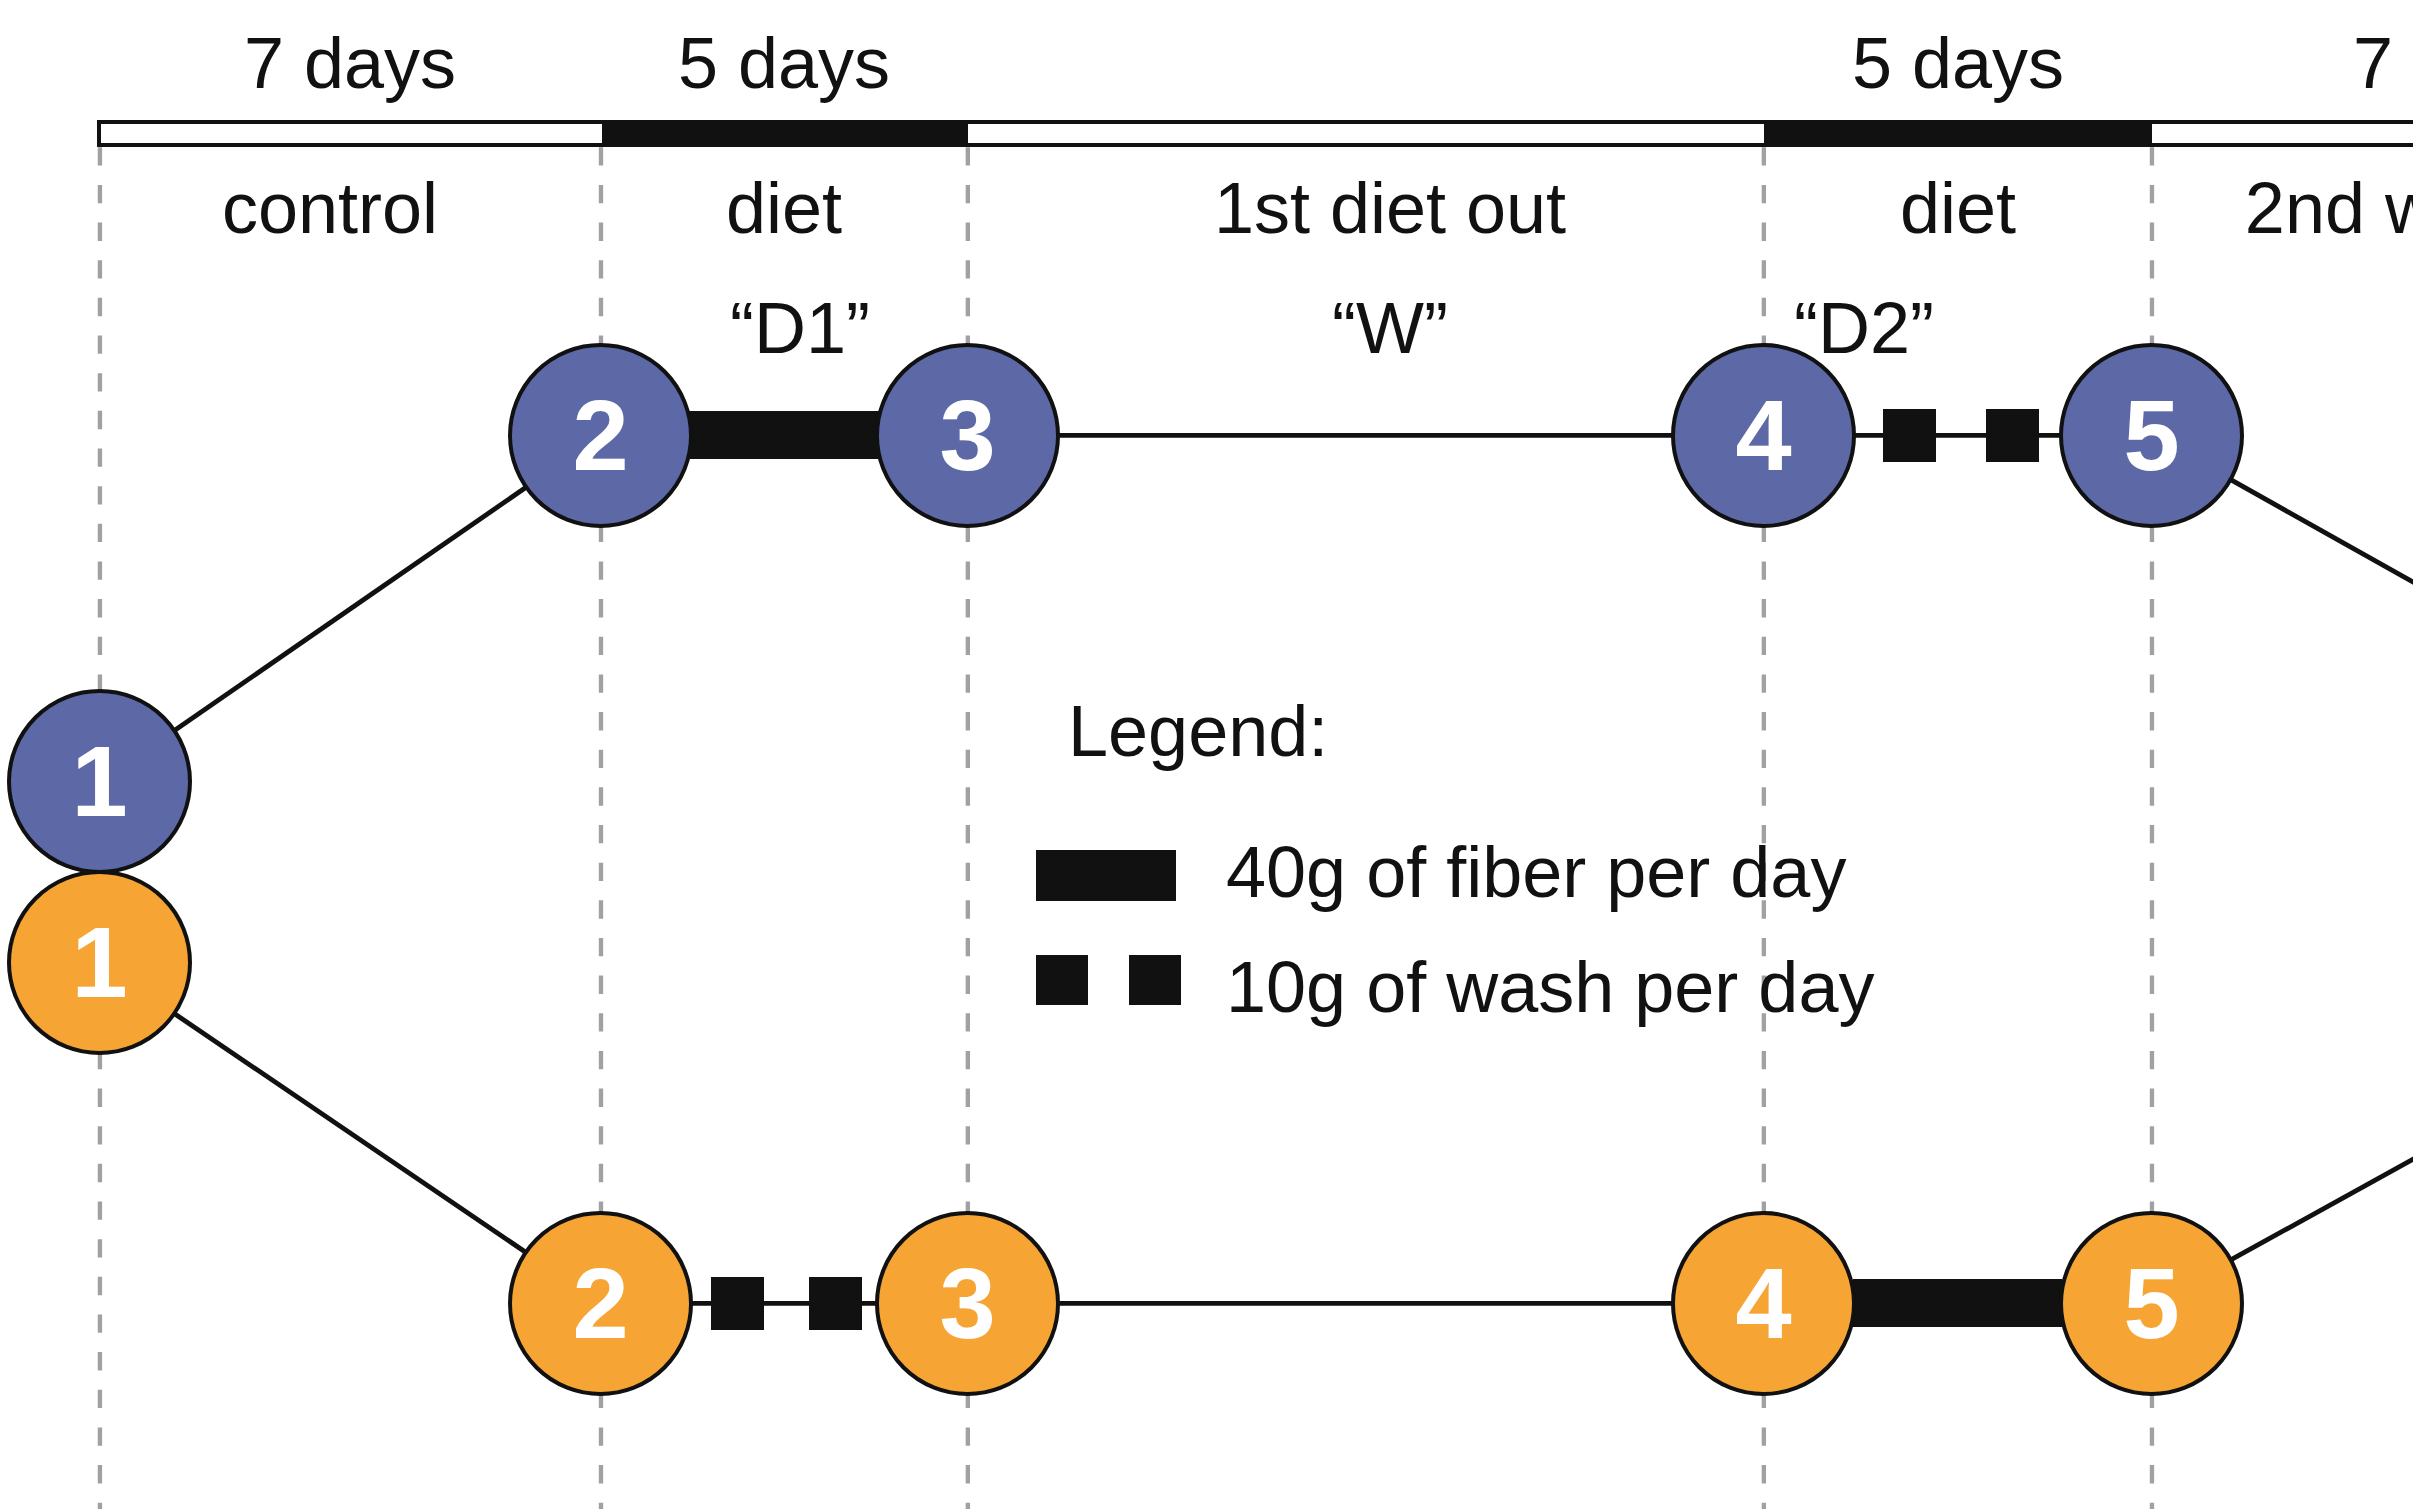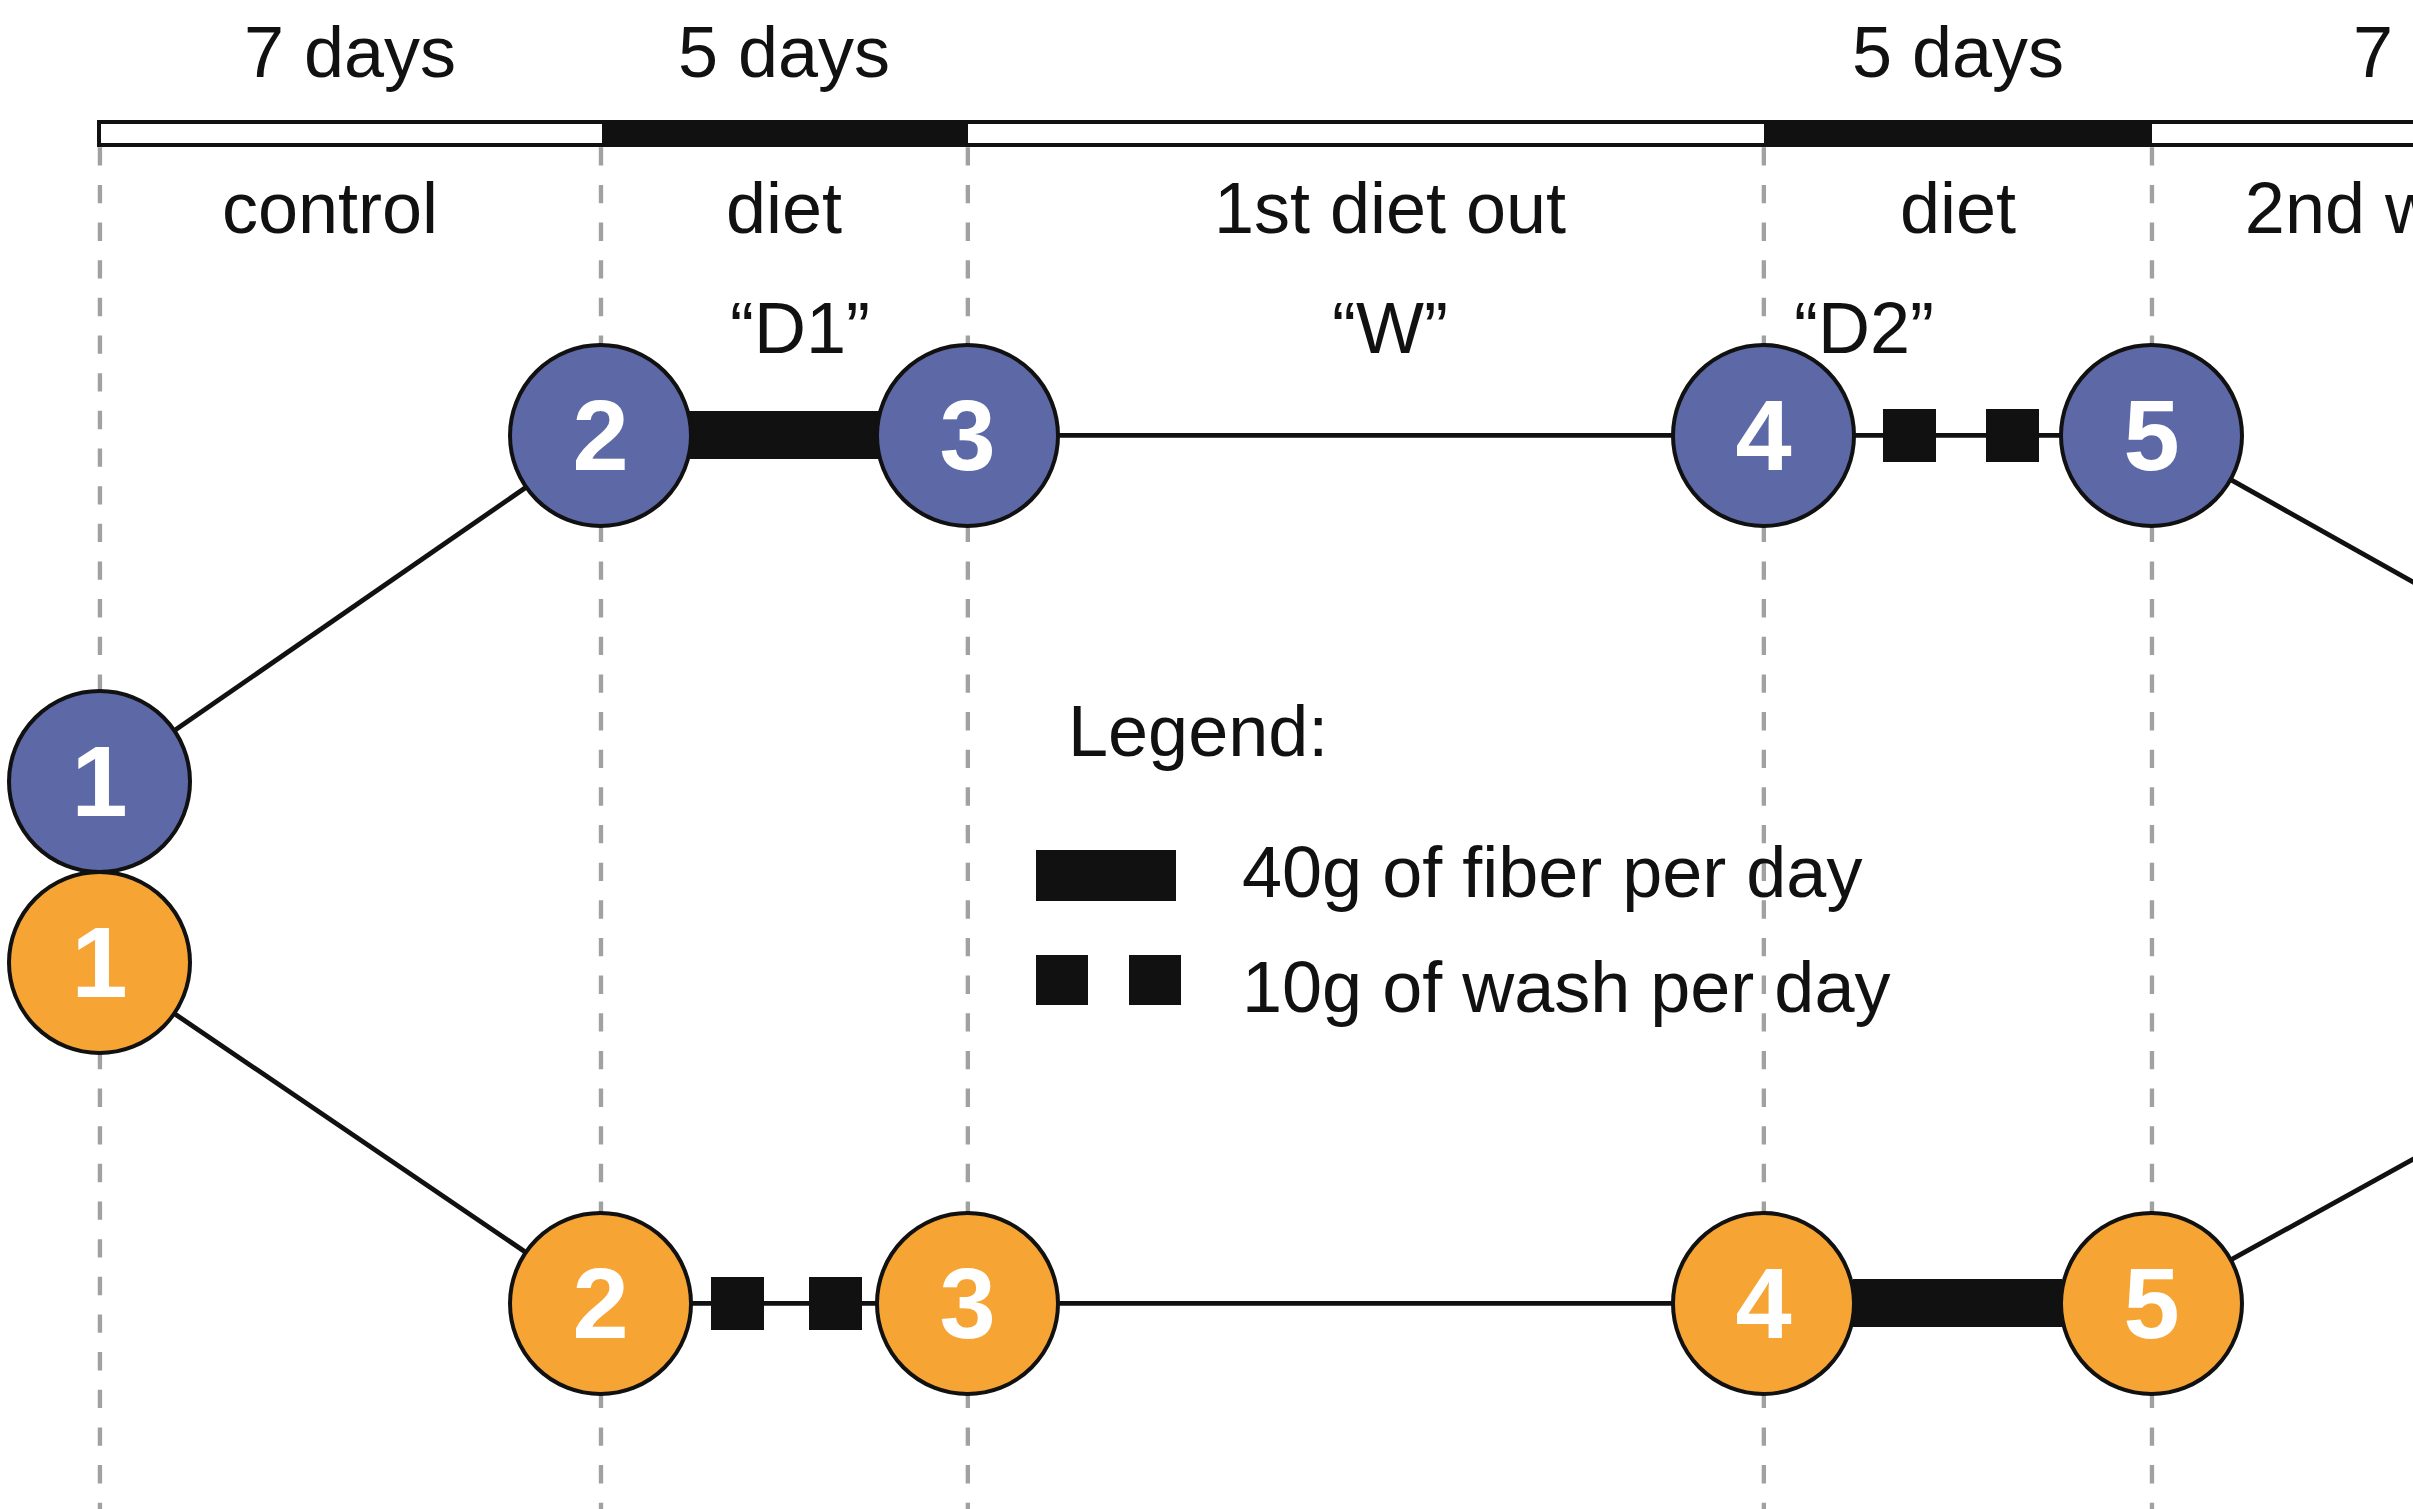--- a/index.html
+++ b/index.html
@@ -42,21 +42,21 @@
 
   
   .lbl {
     position: absolute;
     transform: translateX(-50%);
     font-size: 72px;
     line-height: 1.08;
     white-space: nowrap;
     z-index: 3;
   }
-  .row-duration { top: 14px; }
+  .row-duration { top: 25px; }
   .row-phase    { top: 170px; }
   .row-code     { top: 290px; }
 
   
   .node {
     position: absolute;
     width: 185px; height: 185px;
     border: 4.8px solid #111111;
     border-radius: 50%;
     box-sizing: border-box;
@@ -94,21 +94,20 @@
     white-space: nowrap;
     z-index: 3;
   }
   .legend-text {
     position: absolute;
     left: 1226px;
     font-size: 72px;
     line-height: 1.08;
     white-space: nowrap;
     z-index: 3;
-    margin-left: 16px;
   }
   .legend-text-40 { top: 834px; }
   .legend-text-10 { top: 949px; }
   .legend-swatch-bar {
     position: absolute;
     left: 1036px; top: 850px;
     width: 140px; height: 51px;
     background: #111111;
     z-index: 3;
   }

